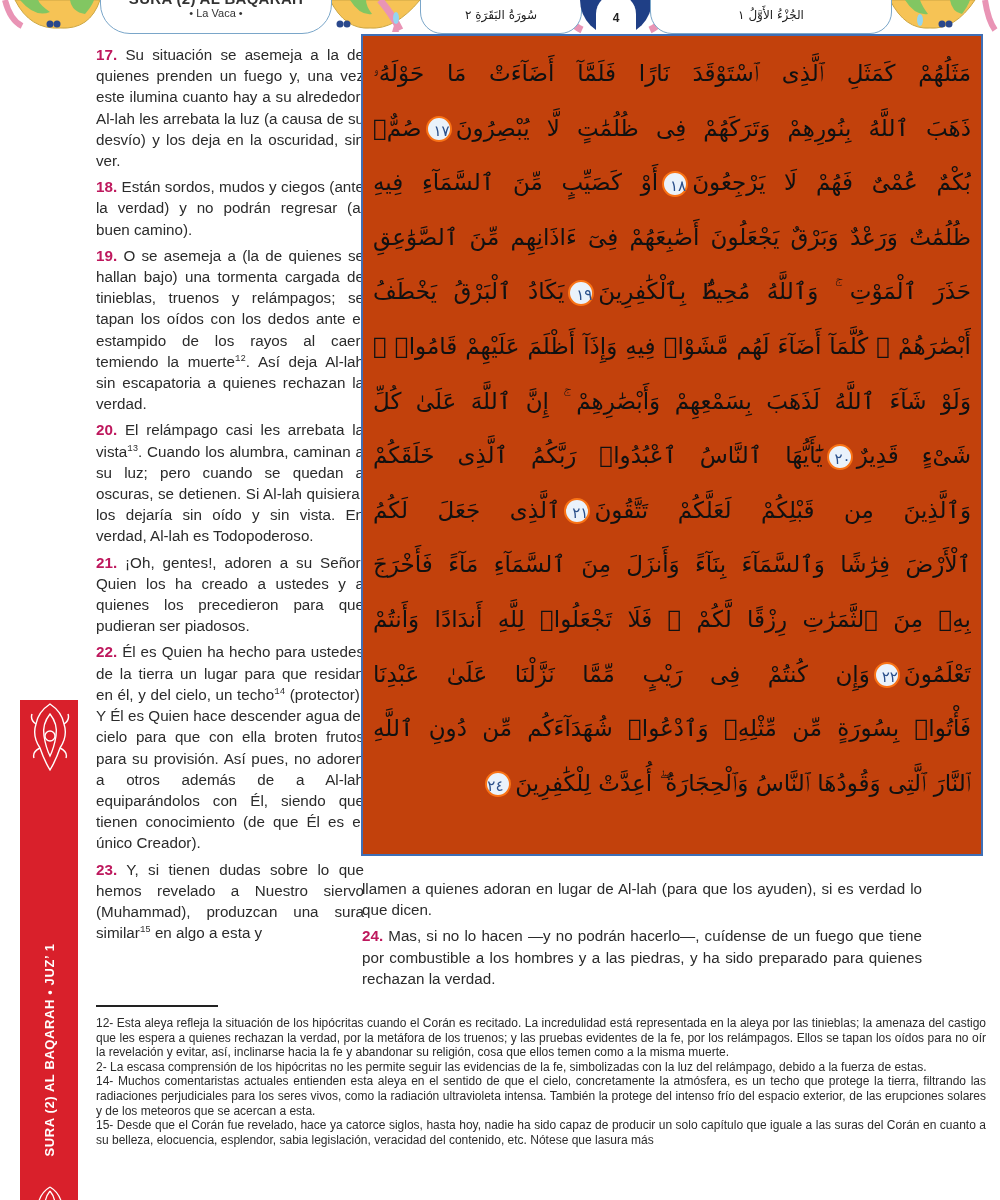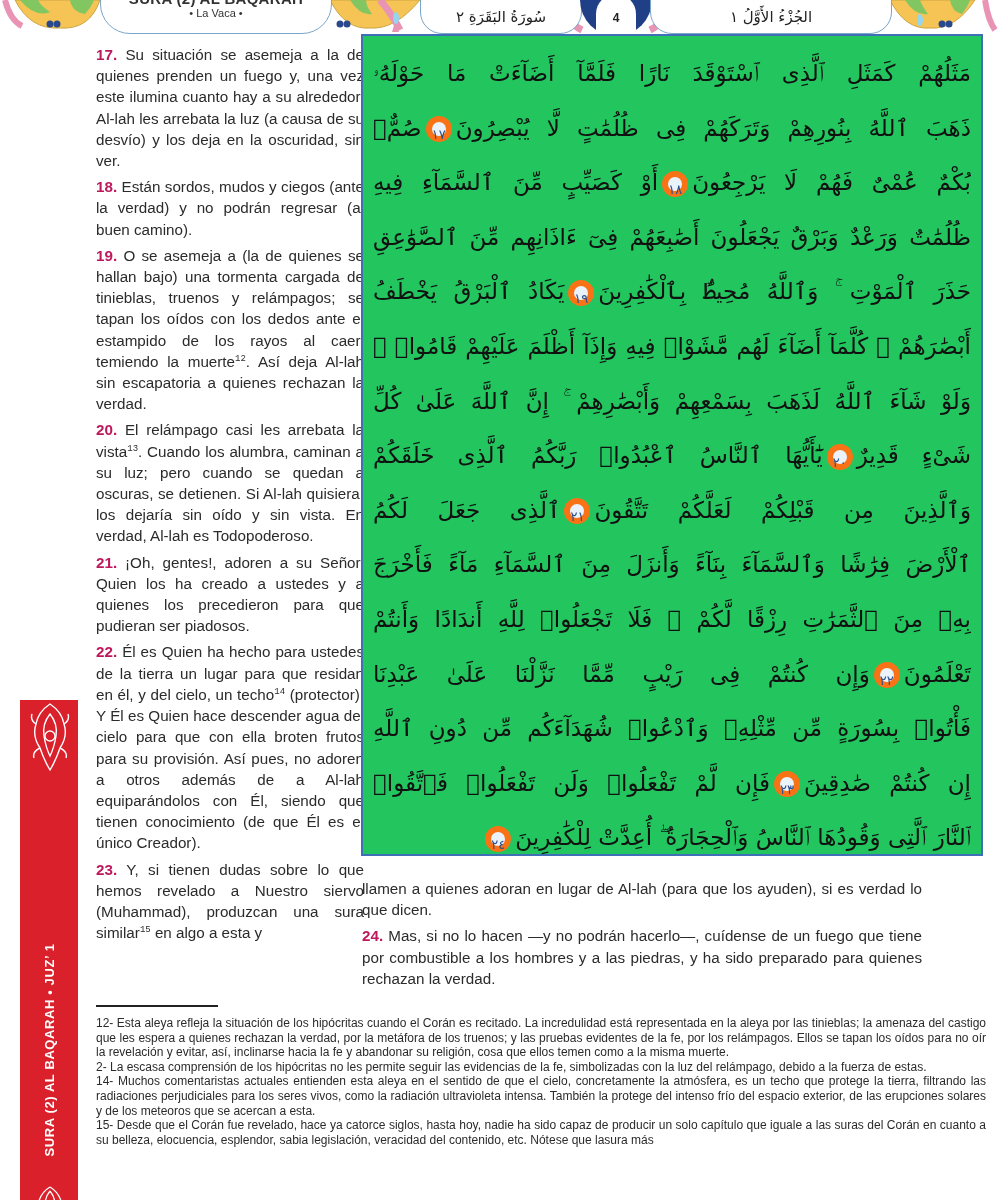--- a/index.html
+++ b/index.html
@@ -8,21 +8,21 @@
 
   
   .header { position:absolute; left:0; top:0; width:1000px; height:36px; overflow:hidden; }
   .hdr-label { position:absolute; top:-10px; height:42px; background:#fff; border:1.5px solid #7aa6c9;
                border-radius:0 0 22px 22px; text-align:center; }
   .hdr-left { left:100px; width:230px; border-radius:0 0 30px 30px; }
   .hdr-left .t1 { font-weight:bold; font-size:15px; color:#333; line-height:15px; letter-spacing:0.3px; }
   .hdr-left .t2 { font-size:11px; color:#333; line-height:14px; }
   .hdr-mid1 { left:420px; width:160px; }
   .hdr-mid2 { left:650px; width:240px; }
-  .hdr-ar { font-family:"DejaVu Sans", sans-serif; font-size:15px; margin-top:17px; direction:rtl; color:#222; }
+  .hdr-ar { font-family:"DejaVu Sans", sans-serif; font-size:12px; margin-top:17px; direction:rtl; color:#222; }
   .page-medal { position:absolute; left:580px; top:-12px; width:72px; height:48px; background:#1f3f86;
                 border-radius:0 0 36px 36px; }
   .page-medal .arch { position:absolute; left:16px; top:6px; width:40px; height:40px; background:#fff;
                       border-radius:20px 20px 0 0; }
   .page-num { position:absolute; left:0; width:72px; top:23px; text-align:center; font-weight:bold;
               font-size:12px; color:#222; }
 
   
   .sidebar { position:absolute; left:20px; top:700px; width:58px; height:500px; background:#d9202b; }
   .sb-orn { position:absolute; left:10px; top:2px; width:40px; height:70px; }
@@ -32,26 +32,26 @@
 
   
   .trans { position:absolute; left:96px; top:44px; width:268px; font-size:15.2px; line-height:21.2px;
            color:#2b2b2b; text-align:justify; }
   .trans p { margin:0 0 5px 0; }
   .vnum { font-weight:bold; color:#be185d; }
   sup { font-size:9px; line-height:0; vertical-align:super;font-family:Liberation Mono, monospace; }
 
   
   .arabic-box { position:absolute; left:361px; top:34px; width:622px; height:822px;
-                border:2px solid #3f6fb6; box-sizing:border-box; background:#22c55e; }
+                border:2px solid #3f6fb6; box-sizing:border-box; background:#c2410c; }
   .ar-lines { position:absolute; left:10px; right:10px; top:10px; direction:rtl;
               font-family:"DejaVu Sans", sans-serif; font-size:23px; color:#111; }
   .ar-line { height:54.6px; line-height:54.6px; text-align:justify; text-align-last:justify; white-space:nowrap; overflow:hidden; }
-  .ayah-mark { display:inline-block; width:26px; height:26px; border-radius:50%; border:6px solid #f97316;
-               background:#eaf2fb; font-size:13px; line-height:26px; text-align:left; color:#2a4f8a;
+  .ayah-mark { display:inline-block; width:26px; height:26px; border-radius:50%; border:2px solid #f97316;
+               background:#eaf2fb; font-size:15px; line-height:26px; text-align:left; color:#2a4f8a;
                vertical-align:middle; margin:0 4px; box-sizing:border-box; }
 
   
   .cont { position:absolute; left:362px; top:878px; width:560px; font-size:15.2px; line-height:21.2px;
           color:#2b2b2b; text-align:justify; }
   .cont p { margin:0 0 5px 0; }
 
   
   .fn-rule { position:absolute; left:96px; top:1005px; width:122px; height:2px; background:#222; }
   .footnotes { position:absolute; left:96px; top:1016px; width:890px; font-size:12px; line-height:14.6px;
@@ -142,21 +142,20 @@
     <div class="ar-line"><span>ظُلُمَٰتٌ وَرَعْدٌ وَبَرْقٌ يَجْعَلُونَ أَصَٰبِعَهُمْ فِىٓ ءَاذَانِهِم مِّنَ ٱلصَّوَٰعِقِ</span></div>
     <div class="ar-line"><span>حَذَرَ ٱلْمَوْتِ ۚ وَٱللَّهُ مُحِيطٌۢ بِٱلْكَٰفِرِينَ</span><span class="ayah-mark">١٩</span><span>يَكَادُ ٱلْبَرْقُ يَخْطَفُ</span></div>
     <div class="ar-line"><span>أَبْصَٰرَهُمْ ۖ كُلَّمَآ أَضَآءَ لَهُم مَّشَوْا۟ فِيهِ وَإِذَآ أَظْلَمَ عَلَيْهِمْ قَامُوا۟ ۚ</span></div>
     <div class="ar-line"><span>وَلَوْ شَآءَ ٱللَّهُ لَذَهَبَ بِسَمْعِهِمْ وَأَبْصَٰرِهِمْ ۚ إِنَّ ٱللَّهَ عَلَىٰ كُلِّ</span></div>
     <div class="ar-line"><span>شَىْءٍ قَدِيرٌ</span><span class="ayah-mark">٢٠</span><span>يَٰٓأَيُّهَا ٱلنَّاسُ ٱعْبُدُوا۟ رَبَّكُمُ ٱلَّذِى خَلَقَكُمْ</span></div>
     <div class="ar-line"><span>وَٱلَّذِينَ مِن قَبْلِكُمْ لَعَلَّكُمْ تَتَّقُونَ</span><span class="ayah-mark">٢١</span><span>ٱلَّذِى جَعَلَ لَكُمُ</span></div>
     <div class="ar-line"><span>ٱلْأَرْضَ فِرَٰشًا وَٱلسَّمَآءَ بِنَآءً وَأَنزَلَ مِنَ ٱلسَّمَآءِ مَآءً فَأَخْرَجَ</span></div>
     <div class="ar-line"><span>بِهِۦ مِنَ ٱلثَّمَرَٰتِ رِزْقًا لَّكُمْ ۖ فَلَا تَجْعَلُوا۟ لِلَّهِ أَندَادًا وَأَنتُمْ</span></div>
     <div class="ar-line"><span>تَعْلَمُونَ</span><span class="ayah-mark">٢٢</span><span>وَإِن كُنتُمْ فِى رَيْبٍ مِّمَّا نَزَّلْنَا عَلَىٰ عَبْدِنَا</span></div>
     <div class="ar-line"><span>فَأْتُوا۟ بِسُورَةٍ مِّن مِّثْلِهِۦ وَٱدْعُوا۟ شُهَدَآءَكُم مِّن دُونِ ٱللَّهِ</span></div>
-    <div class="ar-line"><span>إِن كُنتُمْ صَٰدِقِينَ</span><span class="ayah-mark">٢٣</span><span>فَإِن لَّمْ تَفْعَلُوا۟ وَلَن تَفْعَلُوا۟ فَٱتَّقُوا۟</span></div>
     <div class="ar-line" style="text-align-last:auto"><span>ٱلنَّارَ ٱلَّتِى وَقُودُهَا ٱلنَّاسُ وَٱلْحِجَارَةُ ۖ أُعِدَّتْ لِلْكَٰفِرِينَ</span><span class="ayah-mark">٢٤</span></div>
   </div>
 </div>
 
 <div class="cont">
   <p>llamen a quienes adoran en lugar de Al-lah (para que los ayuden), si es verdad lo que dicen.</p>
   <p><span class="vnum">24.</span> <span>Mas, si no lo hacen —y no podrán hacerlo—, cuídense de un fuego que tiene por combustible a los hombres y a las piedras, y ha sido preparado para quienes rechazan la verdad.</span></p>
 </div>
 
 <div class="fn-rule"></div>

